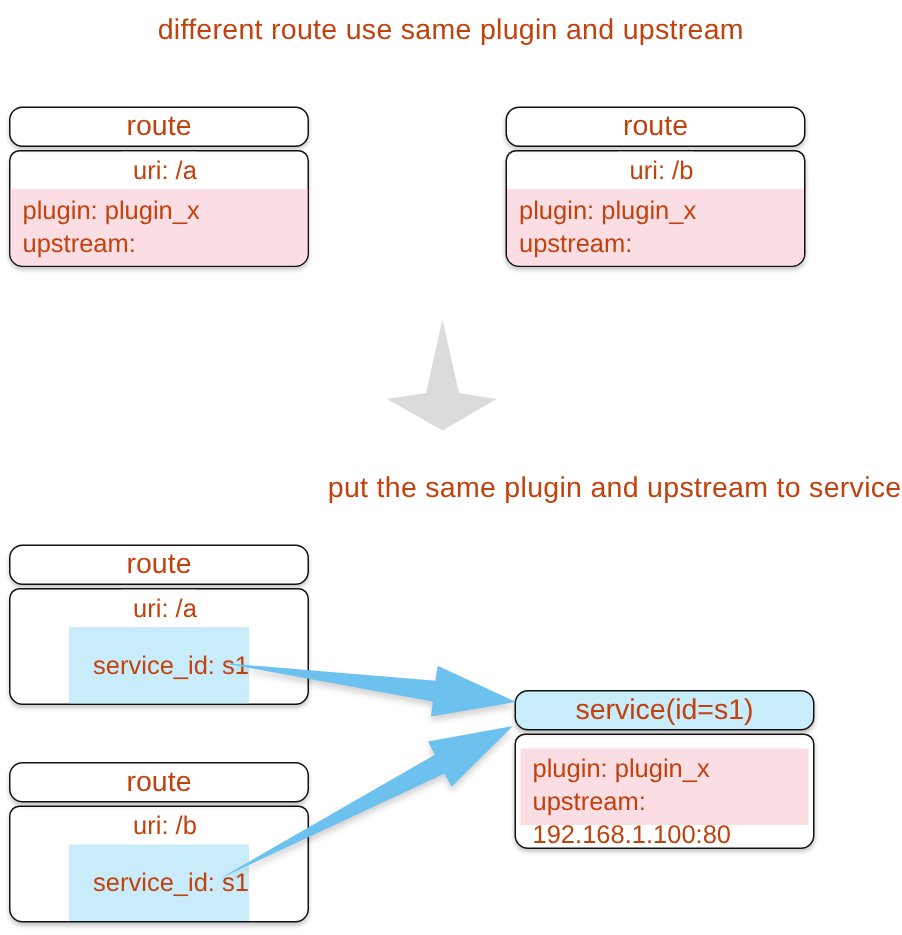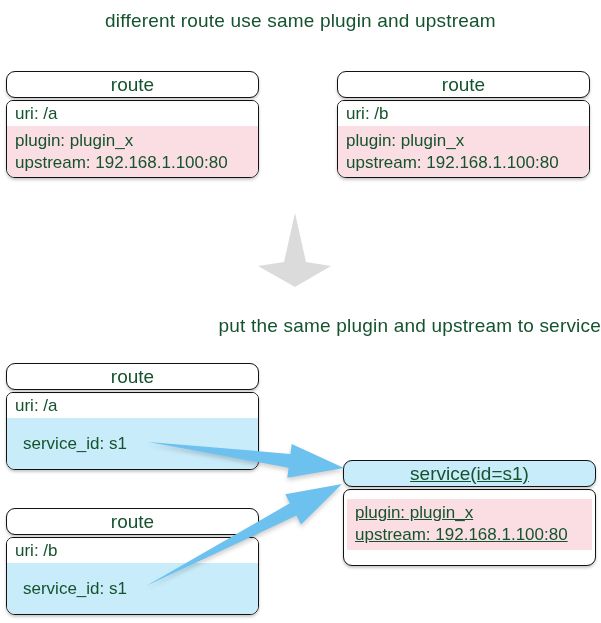--- a/index.html
+++ b/index.html
@@ -1,36 +1,36 @@
 <!DOCTYPE html>
 <html><head>
 <meta charset="utf-8">
 <style>
   html,body { margin:0; padding:0; background:#ffffff; }
   .canvas {
     position:relative; width:601px; height:623px; background:#ffffff;
-    font-family:"Liberation Sans", sans-serif; color:#14532d; overflow:hidden;
+    font-family:"Liberation Sans", sans-serif; color:#c2410c; overflow:hidden;
   }
   .title {
     position:absolute; left:0; width:100%; text-align:center;
     font-size:19px; letter-spacing:0.2px;
   }
-  .card { position:absolute; width:253px; }
+  .card { position:absolute; width:200px; }
   .card-header {
     height:27px; background:#ffffff; border:1.6px solid #121212;
     border-radius:9px; box-sizing:border-box;
     display:flex; align-items:center; justify-content:center;
     font-size:19px; box-shadow:0 2px 3px rgba(0,0,0,0.22);
     position:relative; z-index:2;
   }
   .card-body {
     margin-top:2px; background:#ffffff; border:1.6px solid #121212;
     border-radius:7px 7px 9px 9px; box-sizing:border-box; overflow:hidden;
     box-shadow:0 2px 3px rgba(0,0,0,0.22);
-    display:flex; flex-direction:column;
+    display:flex; flex-direction:column;align-items:center;
   }
   .row { font-size:17px; padding-left:8px; box-sizing:border-box; }
   .uri-row { height:25px; line-height:25px; background:#ffffff; flex:0 0 auto; }
   .kv-block { flex:1 1 auto; padding:4px 0 0 8px; line-height:22px; font-size:17px; }
   .pink { background:#fbdee3; }
   .blue { background:#c9ecfb; }
   .sid-row { flex:1 1 auto; display:flex; align-items:center; font-size:17px; padding-left:16px; }
   .blue-header { background:#c9ecfb; }
   .svc-body { padding-top:9px; }
   .svc-pink {
@@ -92,21 +92,21 @@
   <div class="card" style="left:6px; top:508px;">
     <div class="card-header">
       <span>route</span>
     </div>
     <div class="card-body" style="height:78px;">
       <div class="row uri-row">uri: /b</div>
       <div class="sid-row blue">service_id: s1</div>
     </div>
   </div>
 
-  <div class="card" style="left:343px; top:460px;text-decoration:underline;">
+  <div class="card" style="left:343px; top:460px;">
     <div class="card-header blue-header">
       <span>service(id=s1)</span>
     </div>
     <div class="card-body svc-body" style="height:77px;">
       <div class="svc-pink">
         <div>plugin: plugin_x</div>
         <div>upstream: 192.168.1.100:80</div>
       </div>
     </div>
   </div>

